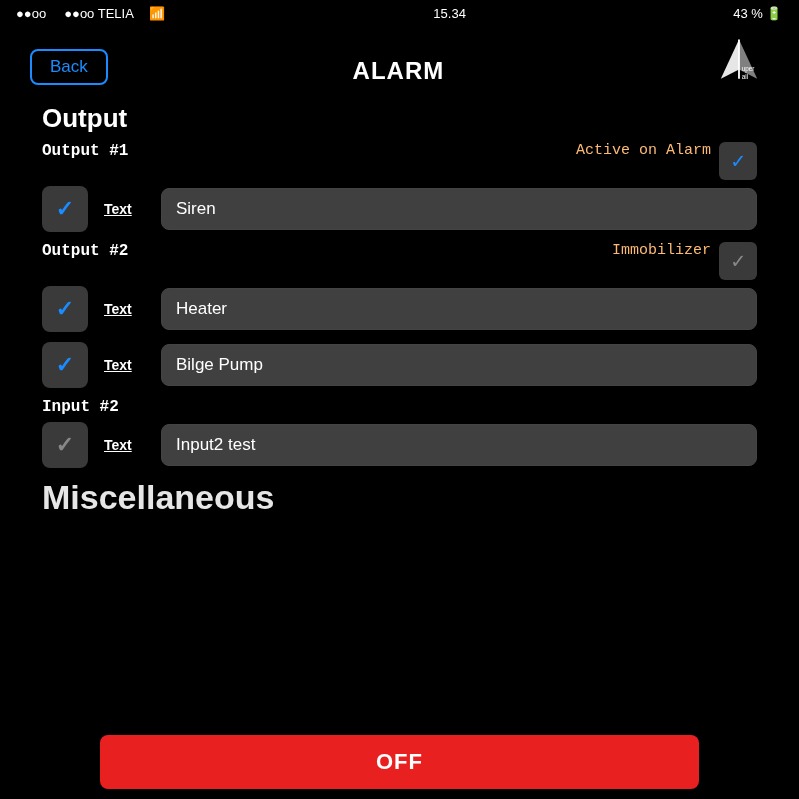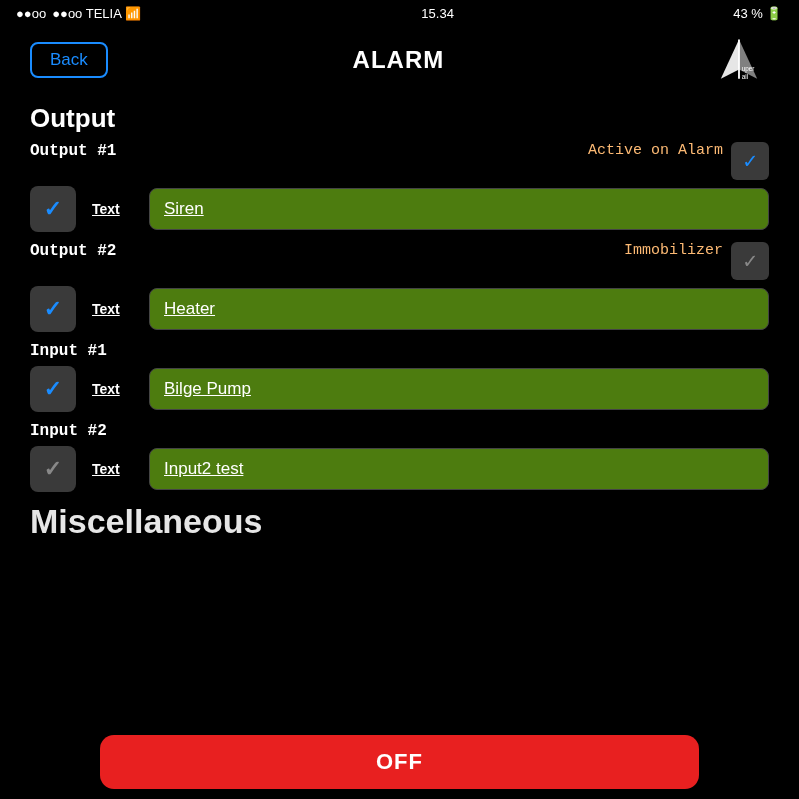--- a/index.html
+++ b/index.html
@@ -15,28 +15,28 @@
 
     
     .status-bar {
       display: flex;
       justify-content: space-between;
       align-items: center;
       padding: 6px 16px;
       font-size: 13px;
       color: #fff;
     }
-    .status-left { display: flex; align-items: center; gap: 4px; }
+    .status-left { display: flex; align-items: center; gap: 16px; }
     .status-center { font-weight: 500; }
     .status-right { display: flex; gap: 4px; }
 
     
     .header {
       display: flex;
-      align-items: center;
+      align-items: flex-end;
       justify-content: space-between;
       padding: 8px 30px 12px 30px;
     }
     .back-btn {
       border: 2px solid #1a8cff;
       border-radius: 8px;
       padding: 6px 18px;
       color: #1a8cff;
       font-size: 17px;
       font-weight: 500;
@@ -51,21 +51,21 @@
     .logo-area {
       display: flex;
       align-items: center;
       justify-content: flex-end;
       width: 80px;
     }
     .logo-svg { width: 60px; height: 50px; }
 
     
     .content {
-      padding: 0 30px;
+      padding: 0 42px;
       overflow-y: auto;
       height: calc(799px - 140px - 70px);
     }
 
     .section-title {
       font-size: 26px;
       font-weight: 700;
       margin-bottom: 8px;
       margin-top: 6px;
     }
@@ -128,43 +128,42 @@
     }
     .text-label {
       font-size: 14px;
       font-weight: 600;
       margin-right: 12px;
       min-width: 45px;
       text-decoration: underline;
     }
     .text-input {
       flex: 1;
-      background: #4d7c0f;
+      background: #404040;
       border: 1px solid #444;
       border-radius: 8px;
       color: #fff;
       font-size: 17px;
       padding: 10px 14px;
       outline: none;
-      text-decoration: underline;
     }
 
     
     .bottom-bar {
       position: absolute;
       bottom: 0;
       left: 0;
       right: 0;
       padding: 10px 100px;
     }
     .off-btn {
       width: 100%;
       background: #e82020;
       border: none;
-      border-radius: 14px;
+      border-radius: 8px;
       color: #fff;
       font-size: 22px;
       font-weight: 700;
       padding: 14px 0;
       cursor: pointer;
       letter-spacing: 1px;
     }
 
     
     .misc-title {
@@ -236,23 +235,20 @@
 
   <div class="text-row">
     <div class="check-box">
       <span class="checkmark-blue">✓</span>
     </div>
     <span class="text-label">Text</span>
     <input class="text-input" type="text" value="Heater" style="">
   </div>
 
 
-  <div class="output-row">
-    <span class="output-label">Input #1</span>
-  </div>
 
   <div class="text-row">
     <div class="check-box">
       <span class="checkmark-blue">✓</span>
     </div>
     <span class="text-label">Text</span>
     <input class="text-input" type="text" value="Bilge Pump" style="">
   </div>
 
   <div class="output-row">

